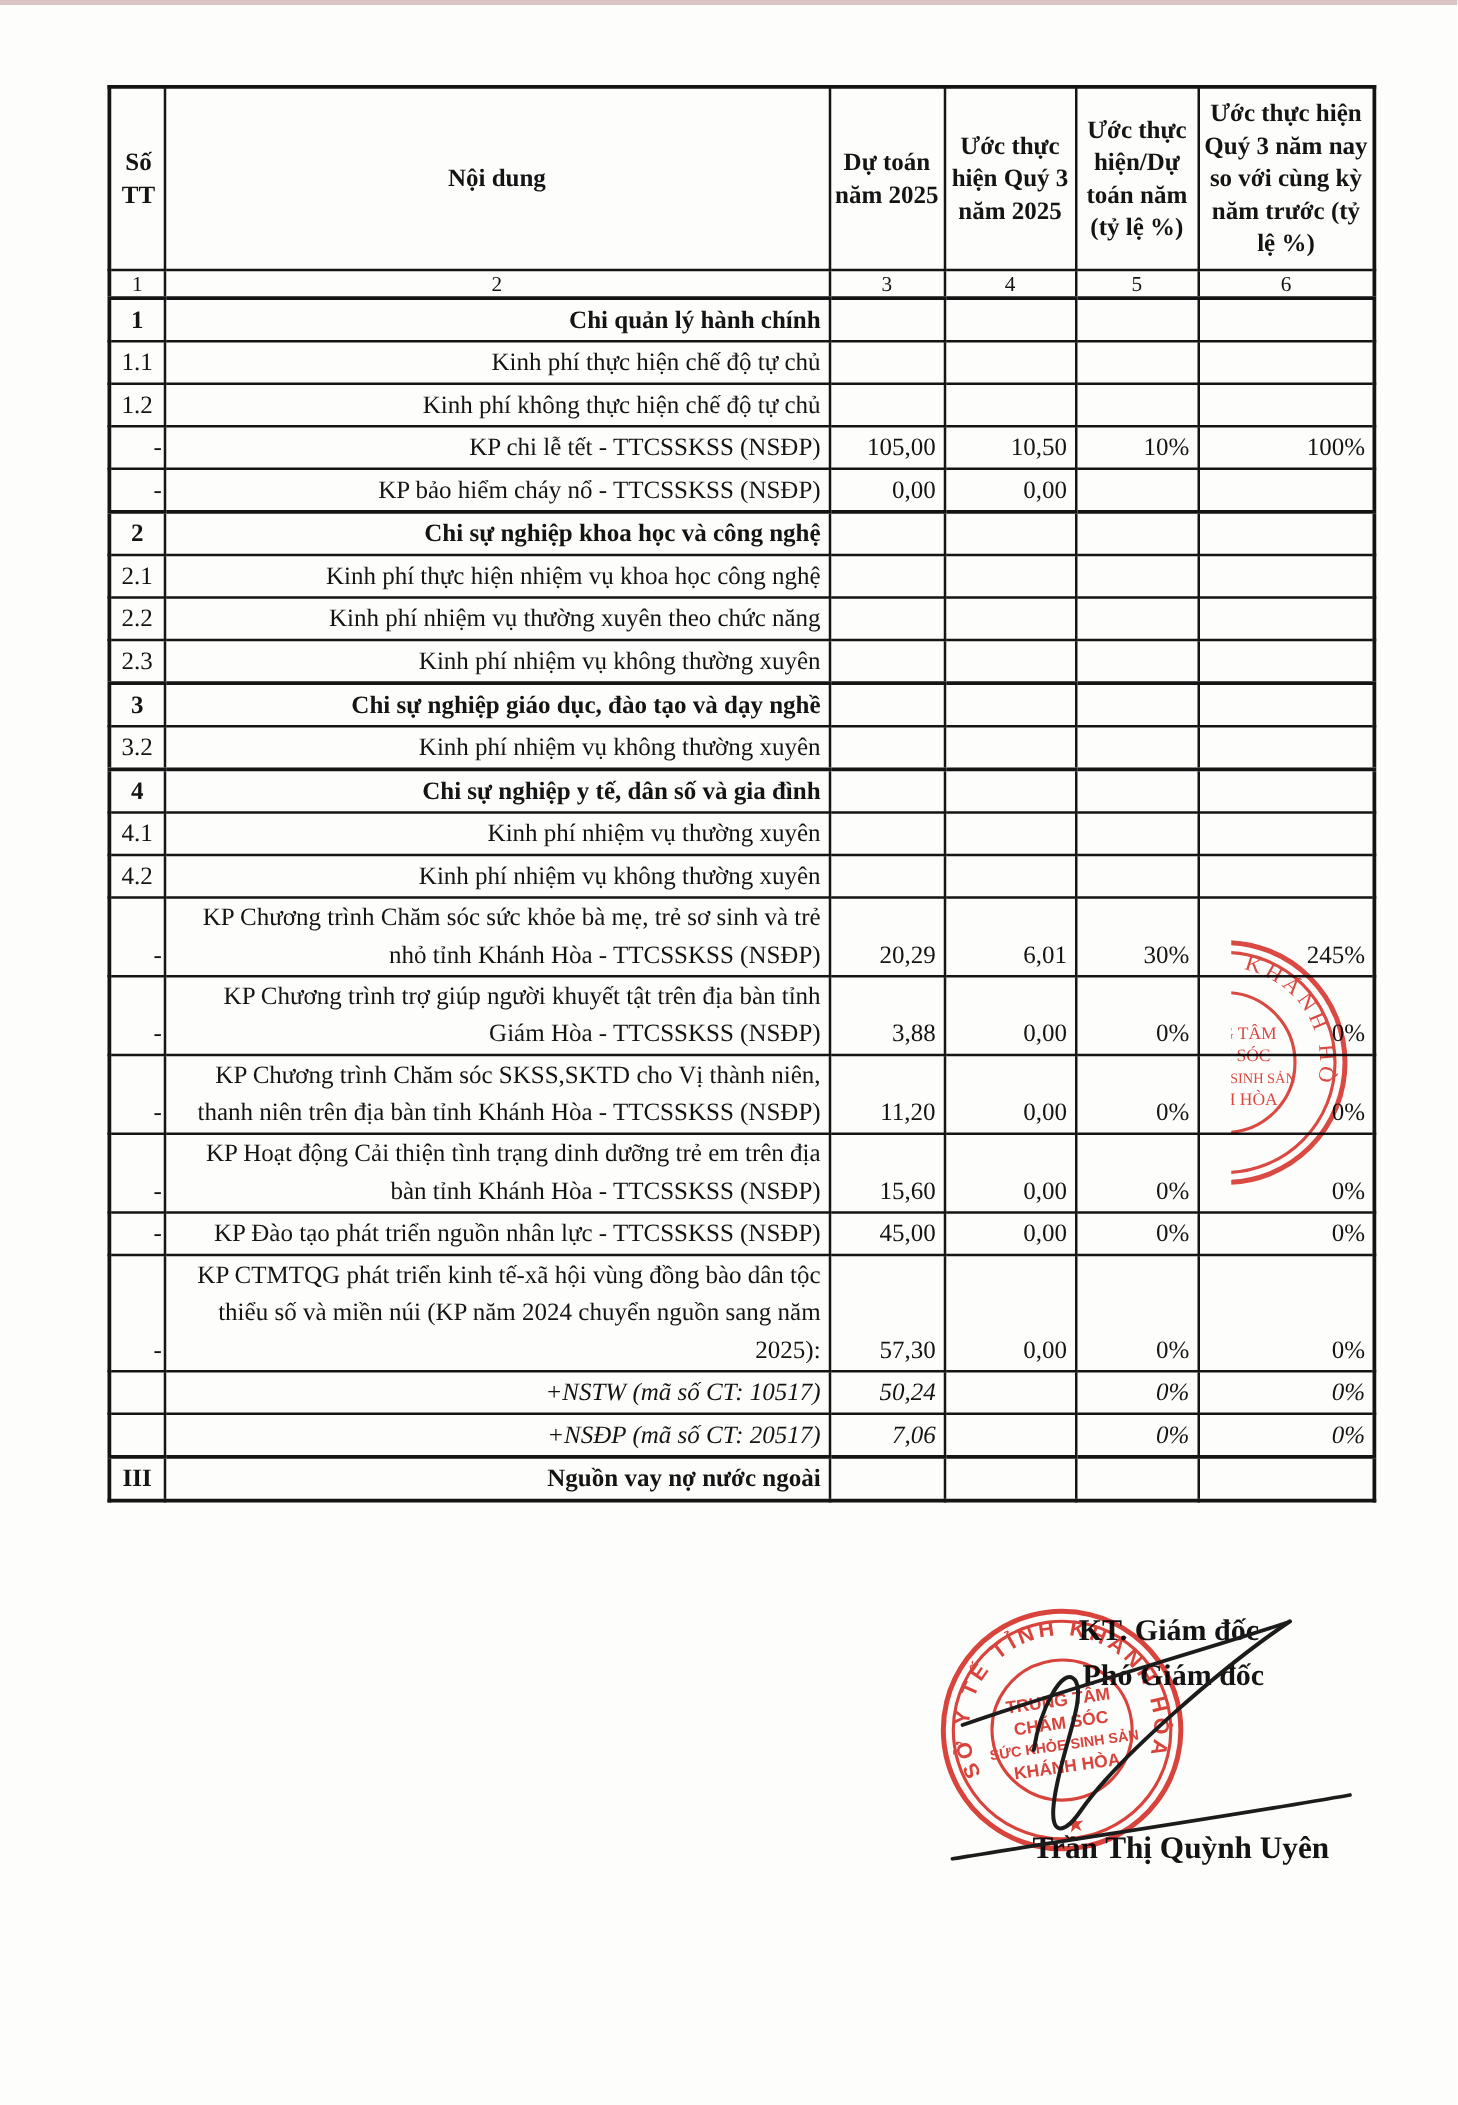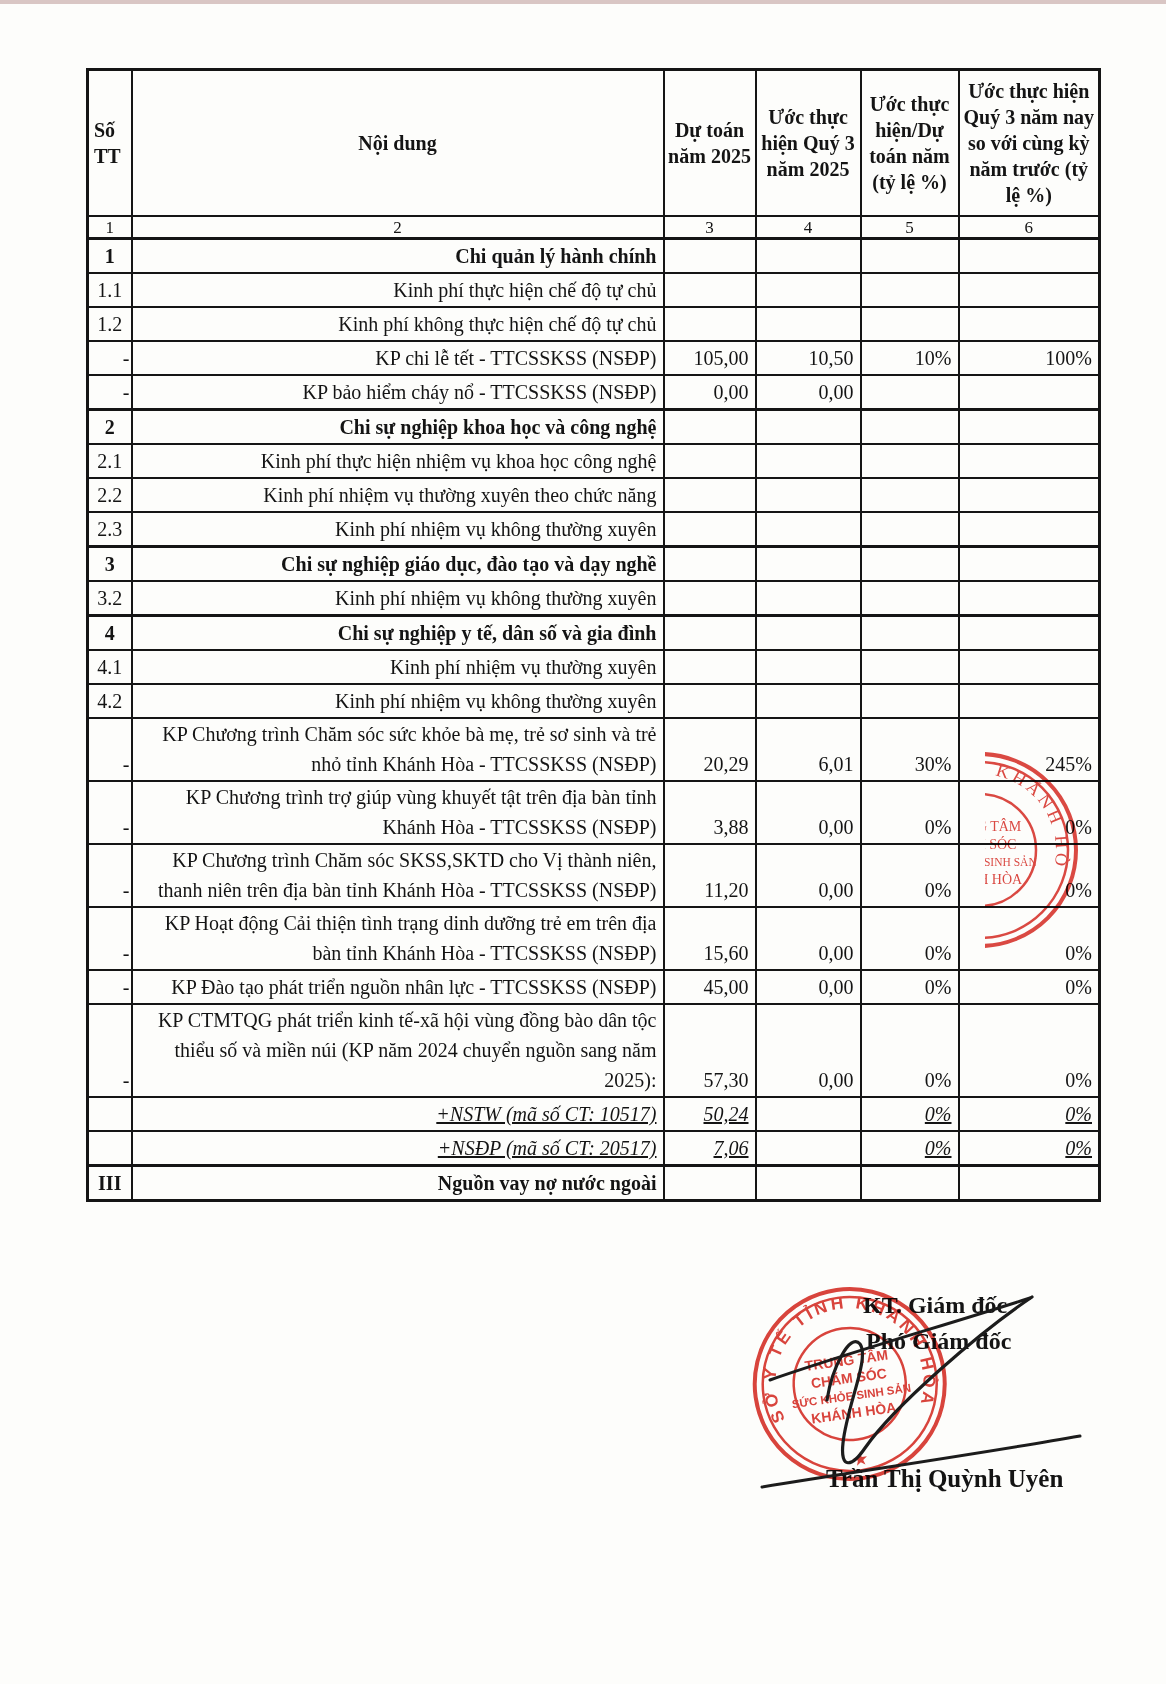--- a/index.html
+++ b/index.html
@@ -13,30 +13,30 @@
   table.report{
     position:absolute;left:86px;top:68px;width:1012px;
     border-collapse:collapse;table-layout:fixed;
     border:3px solid #151515;
   }
   table.report th,table.report td{border:2px solid #151515;overflow:hidden;}
   thead th{
     font-weight:bold;font-size:20px;text-align:center;vertical-align:middle;
     line-height:1.3;padding:2px 3px;height:140px;
   }
-  thead th.stt-h{text-align:left;padding-left:5px;}
+  thead th.stt-h{text-align:center;padding-left:5px;}
   tr.idx td{height:20px;font-size:17px;text-align:center;vertical-align:middle;line-height:1;padding:0;font-weight:normal;}
   tbody td{font-size:20px;vertical-align:bottom;line-height:30px;padding:0 6px 1px 6px;}
   tbody tr.h1 td{height:31px;}
   td.stt{text-align:center;padding:0 2px 1px 2px;}
   tr.dash td.stt{text-align:right;padding-right:1px;}
   td.lbl{text-align:right;}
   td.num{text-align:right;}
   tr.section td{font-weight:bold;border-top:3px solid #151515;}
-  tr.sub td{font-style:italic;text-decoration:underline;}
+  tr.sub td{font-style:italic;}
   
   .sig-text{position:absolute;font-weight:bold;font-size:24px;white-space:nowrap;z-index:1;}
   .sig-name{position:absolute;font-weight:bold;font-size:25px;white-space:nowrap;z-index:1;}
   
   .stamp{position:absolute;mix-blend-mode:multiply;opacity:.93;z-index:2;}
   .stamp svg text{font-family:"Liberation Sans","DejaVu Sans",sans-serif;font-weight:bold;}
   .partial-stamp-window{position:absolute;left:985px;top:742px;width:112px;height:218px;overflow:hidden;z-index:2;mix-blend-mode:multiply;opacity:.9;}
   .partial-stamp-window svg{position:absolute;left:-105px;top:0;}
   .sig-ink{position:absolute;left:700px;top:1240px;z-index:3;}
 </style>
@@ -188,21 +188,21 @@
       <tr class="dash">
         <td class="stt">-</td>
         <td class="lbl">KP Chương trình Chăm sóc sức khỏe bà mẹ, trẻ sơ sinh và trẻ nhỏ tỉnh Khánh Hòa - TTCSSKSS (NSĐP)</td>
         <td class="num">20,29</td>
         <td class="num">6,01</td>
         <td class="num">30%</td>
         <td class="num">245%</td>
       </tr>
       <tr class="dash">
         <td class="stt">-</td>
-        <td class="lbl">KP Chương trình trợ giúp vùng khuyết tật trên địa bàn tỉnh Khánh Hòa - TTCSSKSS (NSĐP)</td>
+        <td class="lbl">KP Chương trình trợ giúp người khuyết tật trên địa bàn tỉnh Giám Hòa - TTCSSKSS (NSĐP)</td>
         <td class="num">3,88</td>
         <td class="num">0,00</td>
         <td class="num">0%</td>
         <td class="num">0%</td>
       </tr>
       <tr class="dash">
         <td class="stt">-</td>
         <td class="lbl">KP Chương trình Chăm sóc SKSS,SKTD cho Vị thành niên, thanh niên trên địa bàn tỉnh Khánh Hòa - TTCSSKSS (NSĐP)</td>
         <td class="num">11,20</td>
         <td class="num">0,00</td>

